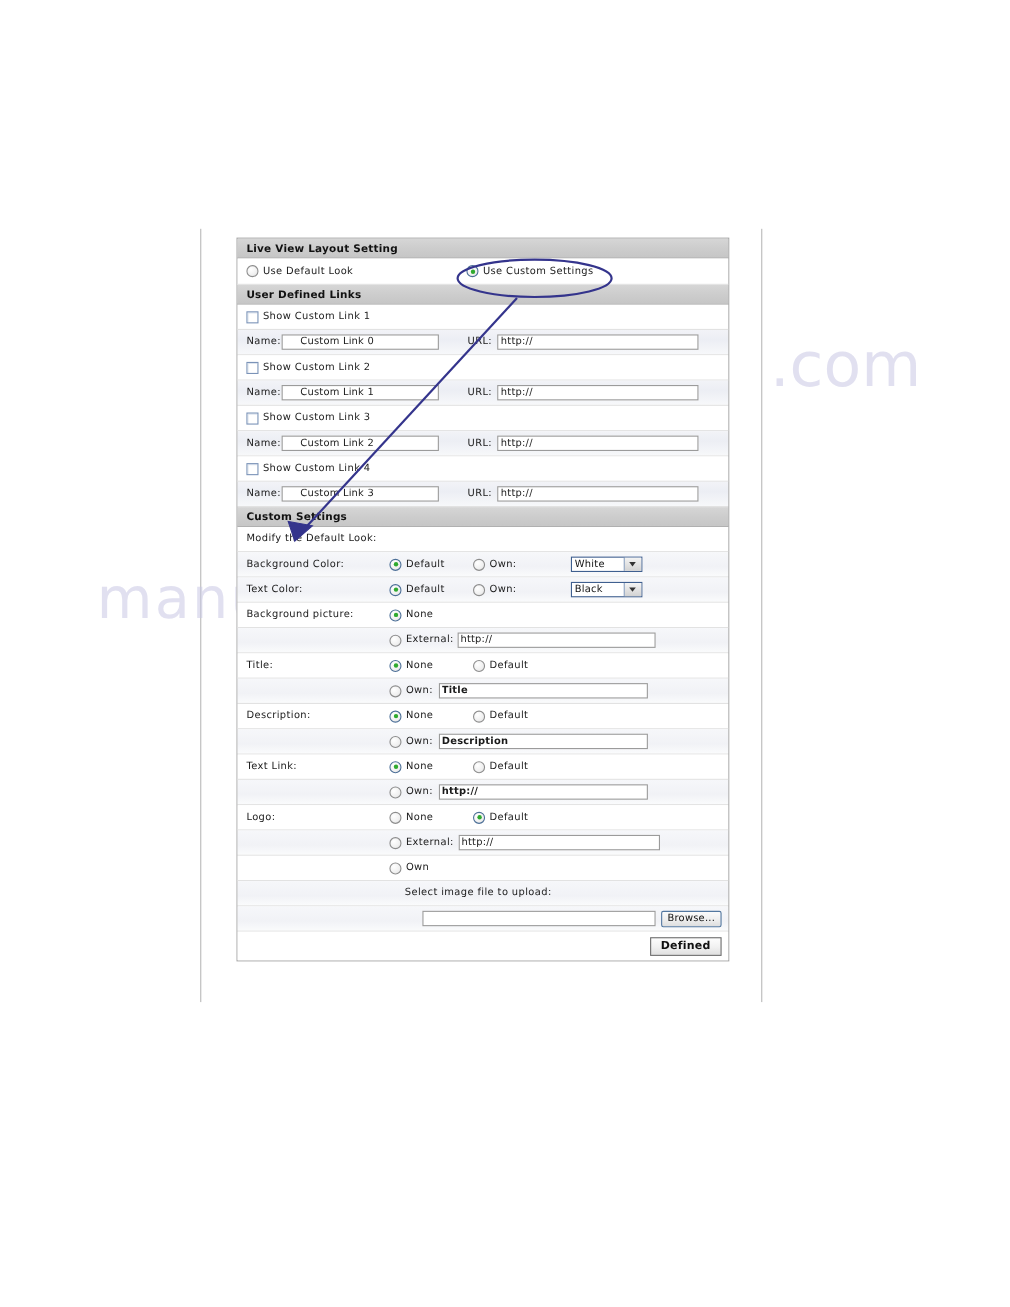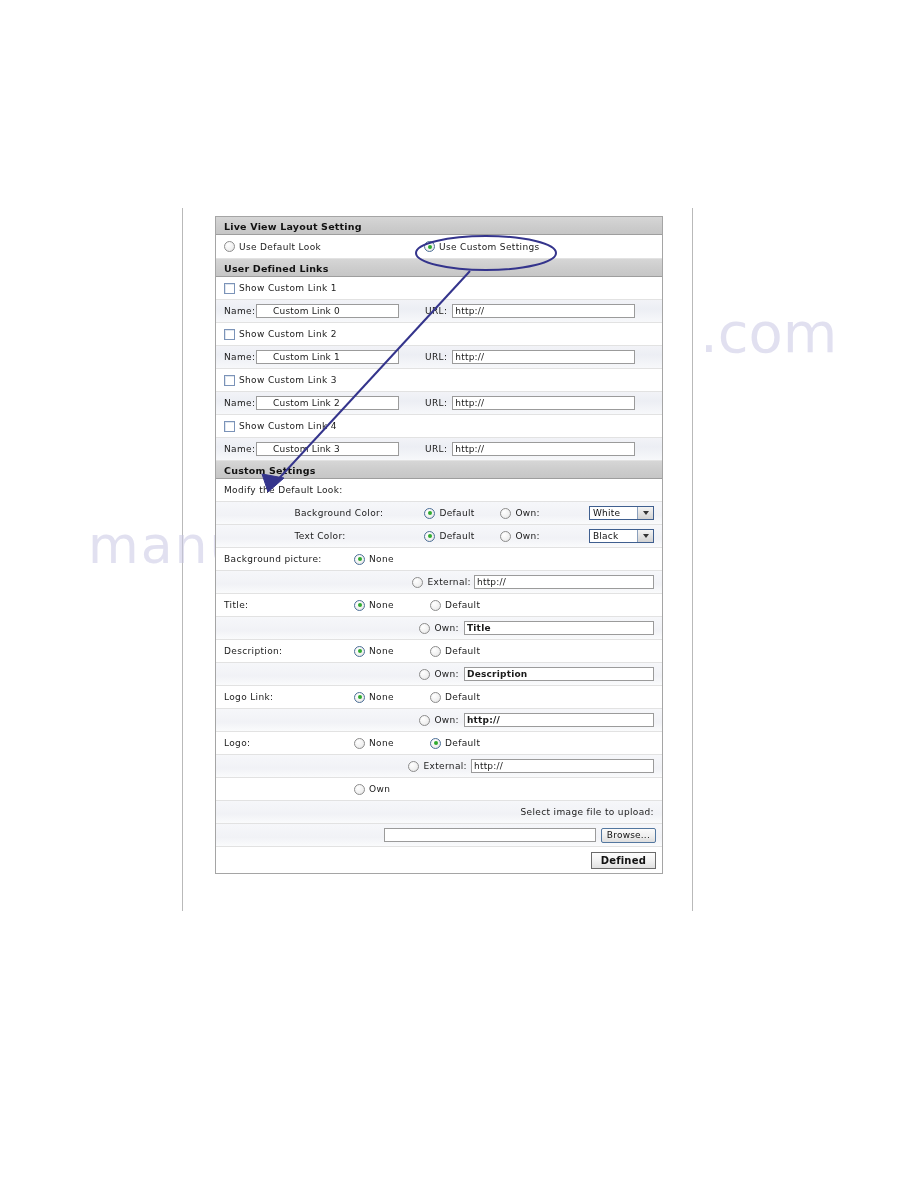--- a/index.html
+++ b/index.html
@@ -54,21 +54,21 @@
     position: relative;
     box-sizing: border-box;
     border-bottom: 1px solid #e2e2e2;
     padding: 0 8px;
     display: flex;
     align-items: center;
     min-height: 23px;
   }
   .row.white { background: #ffffff; }
   .row.tint  { background: linear-gradient(to bottom,#f2f3f7 0%, #eceef4 40%, #f7f8fa 100%); }
-  .row.tint2 { background: linear-gradient(to bottom,#f6f7fa 0%, #f1f2f6 60%, #fafbfc 100%); justify-content: flex-end; }
+  .row.tint2 { background: linear-gradient(to bottom,#f6f7fa 0%, #f1f2f6 60%, #fafbfc 100%); }
 
   .lbl {
     white-space: nowrap;
     letter-spacing: 0.35px;
     font-size: 9px;
   }
   .lbl-col {
     width: 130px;
     flex: 0 0 130px;
     letter-spacing: 0.35px;
@@ -377,21 +377,21 @@
   </div>
   <div class="row tint2 indent">
     <span class="radio-opt">
       <span class="radio"></span>
       <span style="margin-right:5px;">Own:</span>
     </span>
     <input class="inp own" value="Description" style="">
   </div>
 
   <div class="row white">
-    <span class="lbl lbl-col">Logo Link:</span>
+    <span class="lbl lbl-col">Text Link:</span>
     <span class="radio-opt radio-col1">
       <span class="radio on"></span>
       <span>None</span>
     </span>
     <span class="radio-opt">
       <span class="radio"></span>
       <span>Default</span>
     </span>
   </div>
   <div class="row tint2 indent">
@@ -423,21 +423,21 @@
   <div class="row white indent">
     <span class="radio-opt">
       <span class="radio"></span>
       <span>Own</span>
     </span>
   </div>
 
   <div class="row tint2 upload-note">
     <span class="lbl">Select image file to upload:</span>
   </div>
-  <div class="row tint2" style="padding-right:6px;">
+  <div class="row tint2" style="justify-content:flex-end; padding-right:6px;">
     <input class="inp upload" value="" style="">
     <span class="btn" style="margin-left:5px;">Browse...</span>
   </div>
   <div class="row white" style="justify-content:flex-end; padding-right:6px; border-bottom:none; min-height:26px;">
     <span class="btn upload">Defined</span>
   </div>
 
 </div>
 
 <svg id="anno" viewBox="0 0 918 1188">

